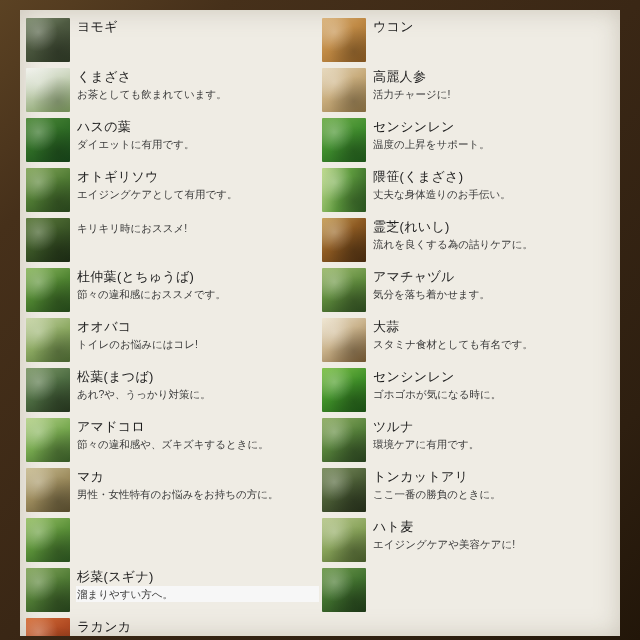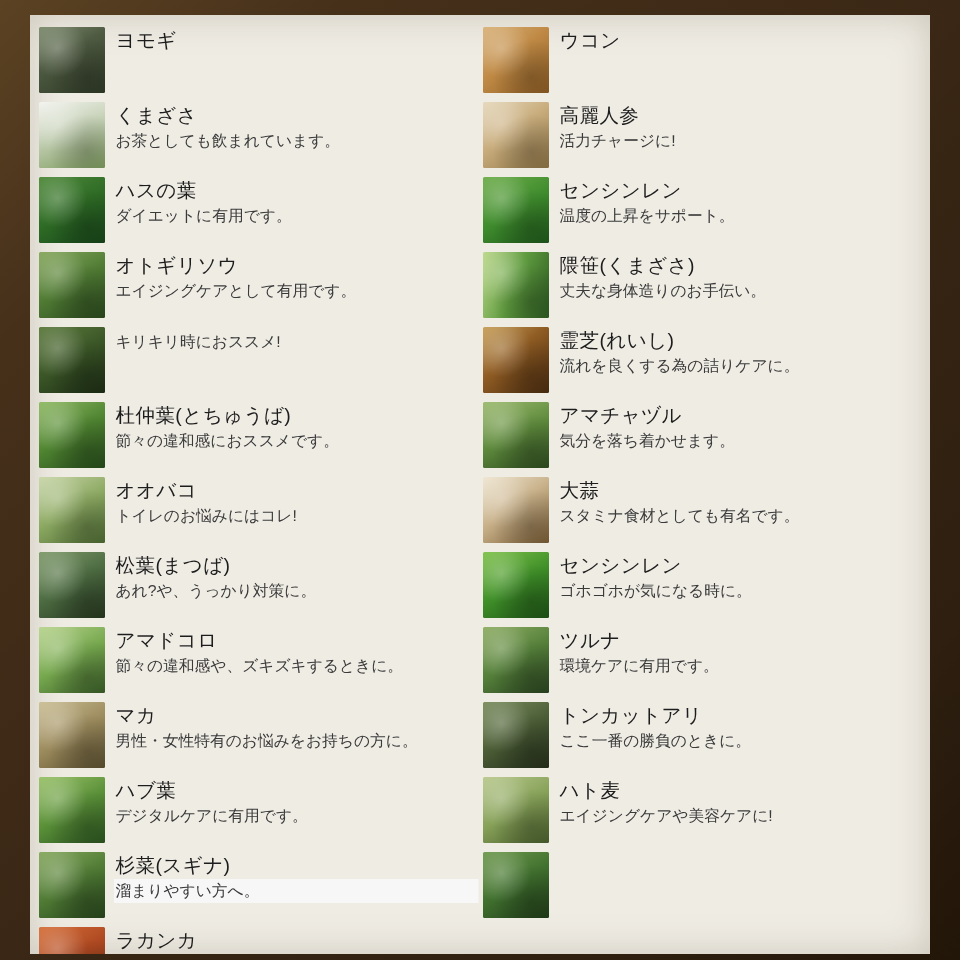--- a/index.html
+++ b/index.html
@@ -250,24 +250,20 @@
       <div class="item">
         <div class="thumb" style="background-image:linear-gradient(150deg,#7a8d5e 0%,#4a5c35 50%,#26301b 100%)"></div>
         <div class="txt">
           <div class="name">トンカットアリ</div>
           <div class="desc">ここ一番の勝負のときに。</div>
         </div>
       </div>
 
       <div class="item">
         <div class="thumb" style="background-image:linear-gradient(150deg,#9ac269 0%,#5a9038 50%,#2b5520 100%)"></div>
-        <div class="txt">
-          <div class="name">ハブ葉</div>
-          <div class="desc">デジタルケアに有用です。</div>
-        </div>
       </div>
 
       <div class="item">
         <div class="thumb" style="background-image:linear-gradient(150deg,#b9c98e 0%,#86a158 50%,#4a5f2c 100%)"></div>
         <div class="txt">
           <div class="name">ハト麦</div>
           <div class="desc">エイジングケアや美容ケアに!</div>
         </div>
       </div>
 

